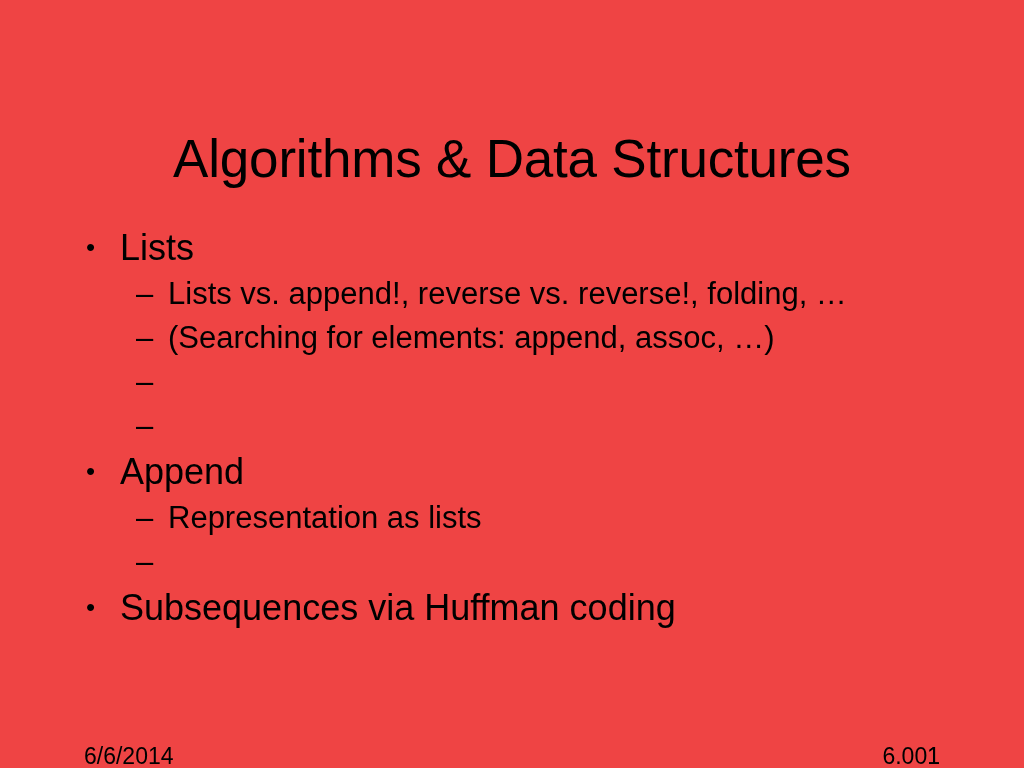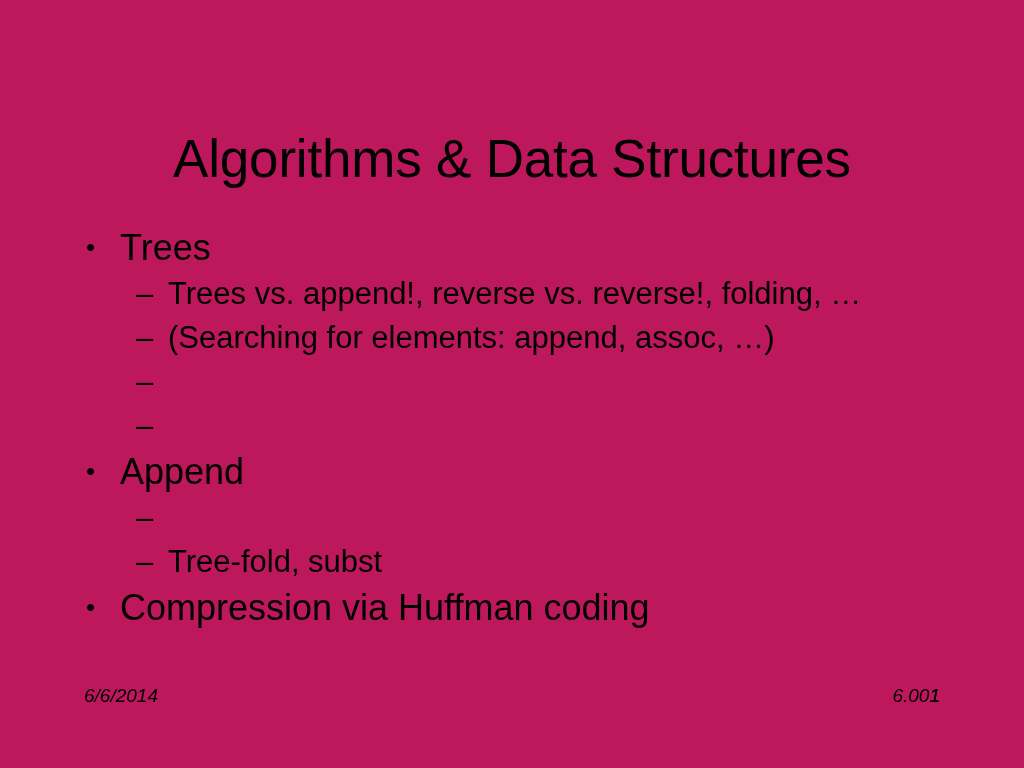--- a/index.html
+++ b/index.html
@@ -13,21 +13,21 @@
     position: relative;
     overflow: hidden;
     font-family: "Liberation Sans", sans-serif;
     color: #000000;
     -webkit-font-smoothing: antialiased;
   }
 
   .slide {
     position: absolute;
     inset: 0;
-    background: #be185d;
+    background: #ef4444;
   }
 
   
   .slide-title {
     position: absolute;
     left: 56px;
     top: 92px;
     width: 912px;
     text-align: center;
     font-size: 53px;
@@ -88,26 +88,25 @@
   }
 
   .group-lvl2 {
     margin-top: 1px;
   }
 
   
   .footer {
     position: absolute;
     left: 84px;
-    top: 684px;
+    top: 744px;
     width: 856px;
     height: 24px;
-    font-size: 19px;
+    font-size: 23px;
     line-height: 24px;
-    font-style: italic;
   }
   .footer-date {
     position: absolute;
     left: 0;
     top: 0;
     text-align: left;
   }
   .footer-center {
     position: absolute;
     left: 0;
@@ -126,27 +125,27 @@
 <body>
 
 <div class="slide">
 
   <h1 class="slide-title">Algorithms &amp; Data Structures</h1>
 
   <div class="body-block">
 
     <div class="bullet lvl1">
       <span class="marker">•</span>
-      <span class="text">Trees</span>
+      <span class="text">Lists</span>
     </div>
 
     <div class="group-lvl2">
       <div class="bullet lvl2">
         <span class="marker">–</span>
-        <span class="text">Trees vs. append!, reverse vs. reverse!, folding, …</span>
+        <span class="text">Lists vs. append!, reverse vs. reverse!, folding, …</span>
       </div>
       <div class="bullet lvl2">
         <span class="marker">–</span>
         <span class="text">(Searching for elements: append, assoc, …)</span>
       </div>
       <div class="bullet lvl2">
         <span class="marker">–</span>
       </div>
       <div class="bullet lvl2">
         <span class="marker">–</span>
@@ -154,30 +153,30 @@
     </div>
 
     <div class="bullet lvl1">
       <span class="marker">•</span>
       <span class="text">Append</span>
     </div>
 
     <div class="group-lvl2">
       <div class="bullet lvl2">
         <span class="marker">–</span>
+        <span class="text">Representation as lists</span>
       </div>
       <div class="bullet lvl2">
         <span class="marker">–</span>
-        <span class="text">Tree-fold, subst</span>
       </div>
     </div>
 
     <div class="bullet lvl1">
       <span class="marker">•</span>
-      <span class="text">Compression via Huffman coding</span>
+      <span class="text">Subsequences via Huffman coding</span>
     </div>
 
   </div>
 
   <div class="footer">
     <span class="footer-date">6/6/2014</span>
     <span class="footer-center">6.001</span>
     <span class="footer-page">1</span>
   </div>
 

